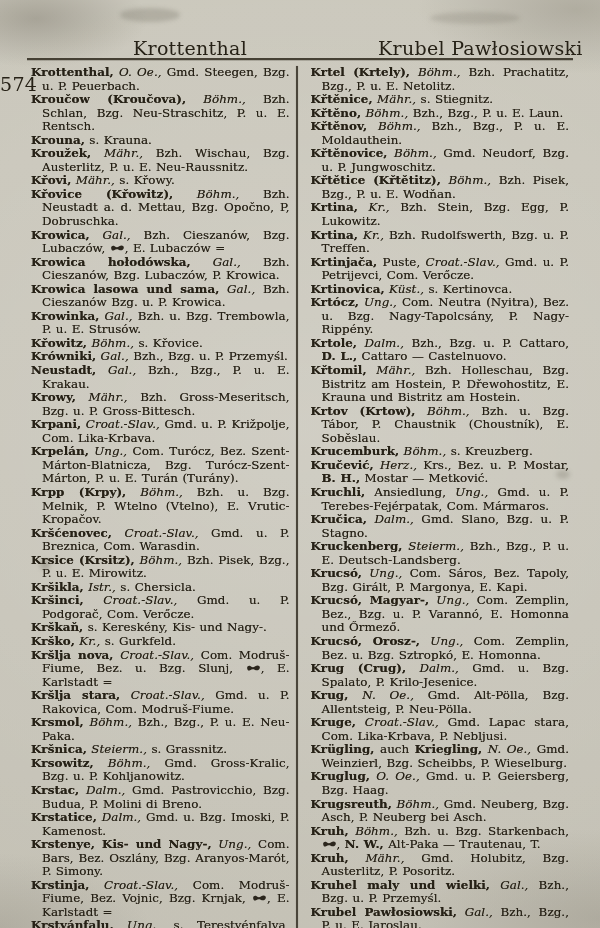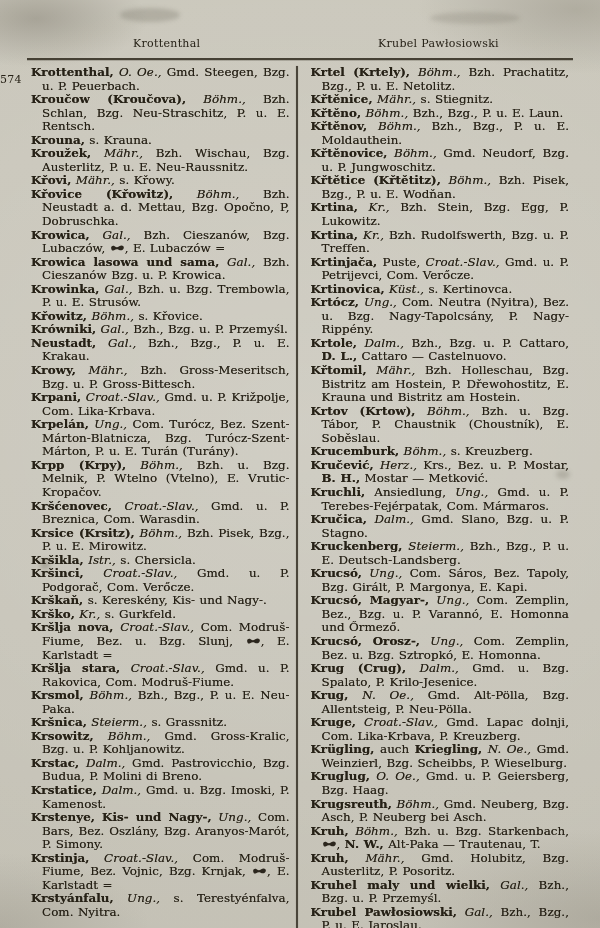--- a/index.html
+++ b/index.html
@@ -18,21 +18,21 @@
       radial-gradient(200px 100px at 0% 100%, rgba(110,105,92,.22), transparent 75%),
       radial-gradient(900px 760px at 50% 46%, rgba(255,255,255,.18), transparent 78%),
       linear-gradient(#c9c6ba,#c3c0b4);
   }
   .stain{position:absolute;border-radius:50%;pointer-events:none;filter:blur(2px);}
   .s1{left:120px;top:8px;width:60px;height:14px;background:rgba(100,95,82,.25);}
   .s2{left:430px;top:12px;width:90px;height:12px;background:rgba(100,95,82,.18);}
   .s3{left:40px;top:560px;width:10px;height:10px;background:rgba(90,85,72,.30);}
   .s4{left:556px;top:470px;width:14px;height:9px;background:rgba(90,85,72,.22);}
 
-  .header{position:absolute;top:37px;left:0;right:0;height:18px;font-size:11px;letter-spacing:.3px;}
+  .header{position:absolute;top:37px;left:0;right:0;height:18px;font-size:19px;letter-spacing:.3px;}
   .hdr-left{position:absolute;left:133px;top:0;}
   .hdr-num{position:absolute;left:0;right:0;top:0;text-align:left;margin-top:36px;}
   .hdr-right{position:absolute;left:378px;top:0;}
   .hrule{position:absolute;top:58px;left:27px;right:27px;height:2px;background:#454034;box-shadow:0 1px 0 rgba(69,64,52,.25);}
 
   .columns{position:absolute;top:66px;left:31px;width:538px;bottom:0;display:flex;}
   .col{width:262px;}
   .col-right{margin-left:13px;}
   .vrule{width:2px;background:#4a453a;margin-left:6px;flex:none;
          box-shadow:0 0 1px rgba(74,69,58,.6);}
@@ -74,20 +74,21 @@
     <div class="col" id="col0">
         <div class="entry"><span class="b">Krottenthal,</span><span class="i"> O. Oe.,</span><span class="r"> Gmd. Steegen, Bzg. u. P. Peuerbach.</span></div>
         <div class="entry"><span class="b">Kroučow (Kroučova),</span><span class="i"> Böhm.,</span><span class="r"> Bzh. Schlan, Bzg. Neu-Straschitz, P. u. E. Rentsch.</span></div>
         <div class="entry"><span class="b">Krouna,</span><span class="r"> s. Krauna.</span></div>
         <div class="entry"><span class="b">Kroužek,</span><span class="i"> Mähr.,</span><span class="r"> Bzh. Wischau, Bzg. Austerlitz, P. u. E. Neu-Raussnitz.</span></div>
         <div class="entry"><span class="b">Křovi,</span><span class="i"> Mähr.,</span><span class="r"> s. Křowy.</span></div>
         <div class="entry"><span class="b">Křovice (Křowitz),</span><span class="i"> Böhm.,</span><span class="r"> Bzh. Neustadt a. d. Mettau, Bzg. Opočno, P, Dobruschka.</span></div>
         <div class="entry"><span class="b">Krowica,</span><span class="i"> Gal.,</span><span class="r"> Bzh. Cieszanów, Bzg. Lubaczów, </span><span class="phwrap"><svg viewBox="0 0 26 14" aria-hidden="true">
               <path d="M2 8 C1 4 5 2 8 4 C11 6 13 6 16 4 C20 1 25 3 24 7 C23 11 19 12 15 10 C12 8.5 10 9 7 11 C4 12.5 2.5 11 2 8 Z"></path>
             </svg></span><span class="r">, E. Lubaczów =</span></div>
+        <div class="entry"><span class="b">Krowica hołodówska,</span><span class="i"> Gal.,</span><span class="r"> Bzh. Cieszanów, Bzg. Lubaczów, P. Krowica.</span></div>
         <div class="entry"><span class="b">Krowica lasowa und sama,</span><span class="i"> Gal.,</span><span class="r"> Bzh. Cieszanów Bzg. u. P. Krowica.</span></div>
         <div class="entry"><span class="b">Krowinka,</span><span class="i"> Gal.,</span><span class="r"> Bzh. u. Bzg. Trembowla, P. u. E. Strusów.</span></div>
         <div class="entry"><span class="b">Křowitz,</span><span class="i"> Böhm.,</span><span class="r"> s. Křovice.</span></div>
         <div class="entry"><span class="b">Krówniki,</span><span class="i"> Gal.,</span><span class="r"> Bzh., Bzg. u. P. Przemyśl.</span></div>
         <div class="entry"><span class="b">Neustadt,</span><span class="i"> Gal.,</span><span class="r"> Bzh., Bzg., P. u. E. Krakau.</span></div>
         <div class="entry"><span class="b">Krowy,</span><span class="i"> Mähr.,</span><span class="r"> Bzh. Gross-Meseritsch, Bzg. u. P. Gross-Bittesch.</span></div>
         <div class="entry"><span class="b">Krpani,</span><span class="i"> Croat.-Slav.,</span><span class="r"> Gmd. u. P. Križpolje, Com. Lika-Krbava.</span></div>
         <div class="entry"><span class="b">Krpelán,</span><span class="i"> Ung.,</span><span class="r"> Com. Turócz, Bez. Szent-Márton-Blatnicza, Bzg. Turócz-Szent-Márton, P. u. E. Turán (Turány).</span></div>
         <div class="entry"><span class="b">Krpp (Krpy),</span><span class="i"> Böhm.,</span><span class="r"> Bzh. u. Bzg. Melnik, P. Wtelno (Vtelno), E. Vrutic-Kropačov.</span></div>
         <div class="entry"><span class="b">Kršćenovec,</span><span class="i"> Croat.-Slav.,</span><span class="r"> Gmd. u. P. Breznica, Com. Warasdin.</span></div>
@@ -130,21 +131,21 @@
         <div class="entry"><span class="b">Krucemburk,</span><span class="i"> Böhm.,</span><span class="r"> s. Kreuzberg.</span></div>
         <div class="entry"><span class="b">Kručević,</span><span class="i"> Herz.,</span><span class="r"> Krs., Bez. u. P. Mostar, </span><span class="b">B. H.,</span><span class="r"> Mostar — Metković.</span></div>
         <div class="entry"><span class="b">Kruchli,</span><span class="r"> Ansiedlung,</span><span class="i"> Ung.,</span><span class="r"> Gmd. u. P. Terebes-Fejérpatak, Com. Mármaros.</span></div>
         <div class="entry"><span class="b">Kručica,</span><span class="i"> Dalm.,</span><span class="r"> Gmd. Slano, Bzg. u. P. Stagno.</span></div>
         <div class="entry"><span class="b">Kruckenberg,</span><span class="i"> Steierm.,</span><span class="r"> Bzh., Bzg., P. u. E. Deutsch-Landsberg.</span></div>
         <div class="entry"><span class="b">Krucsó,</span><span class="i"> Ung.,</span><span class="r"> Com. Sáros, Bez. Tapoly, Bzg. Girált, P. Margonya, E. Kapi.</span></div>
         <div class="entry"><span class="b">Krucsó, Magyar-,</span><span class="i"> Ung.,</span><span class="r"> Com. Zemplin, Bez., Bzg. u. P. Varannó, E. Homonna und Őrmező.</span></div>
         <div class="entry"><span class="b">Krucsó, Orosz-,</span><span class="i"> Ung.,</span><span class="r"> Com. Zemplin, Bez. u. Bzg. Sztropkó, E. Homonna.</span></div>
         <div class="entry"><span class="b">Krug (Crug),</span><span class="i"> Dalm.,</span><span class="r"> Gmd. u. Bzg. Spalato, P. Krilo-Jesenice.</span></div>
         <div class="entry"><span class="b">Krug,</span><span class="i"> N. Oe.,</span><span class="r"> Gmd. Alt-Pölla, Bzg. Allentsteig, P. Neu-Pölla.</span></div>
-        <div class="entry"><span class="b">Kruge,</span><span class="i"> Croat.-Slav.,</span><span class="r"> Gmd. Lapac dolnji, Com. Lika-Krbava, P. Kreuzberg.</span></div>
+        <div class="entry"><span class="b">Kruge,</span><span class="i"> Croat.-Slav.,</span><span class="r"> Gmd. Lapac stara, Com. Lika-Krbava, P. Nebljusi.</span></div>
         <div class="entry"><span class="b">Krügling,</span><span class="r"> auch </span><span class="b">Kriegling,</span><span class="i"> N. Oe.,</span><span class="r"> Gmd. Weinzierl, Bzg. Scheibbs, P. Wieselburg.</span></div>
         <div class="entry"><span class="b">Kruglug,</span><span class="i"> O. Oe.,</span><span class="r"> Gmd. u. P. Geiersberg, Bzg. Haag.</span></div>
         <div class="entry"><span class="b">Krugsreuth,</span><span class="i"> Böhm.,</span><span class="r"> Gmd. Neuberg, Bzg. Asch, P. Neuberg bei Asch.</span></div>
         <div class="entry"><span class="b">Kruh,</span><span class="i"> Böhm.,</span><span class="r"> Bzh. u. Bzg. Starkenbach, </span><span class="phwrap"><svg viewBox="0 0 26 14" aria-hidden="true">
               <path d="M2 8 C1 4 5 2 8 4 C11 6 13 6 16 4 C20 1 25 3 24 7 C23 11 19 12 15 10 C12 8.5 10 9 7 11 C4 12.5 2.5 11 2 8 Z"></path>
             </svg></span><span class="r">, </span><span class="b">N. W.,</span><span class="r"> Alt-Paka — Trautenau, T.</span></div>
         <div class="entry"><span class="b">Kruh,</span><span class="i"> Mähr.,</span><span class="r"> Gmd. Holubitz, Bzg. Austerlitz, P. Posoritz.</span></div>
         <div class="entry"><span class="b">Kruhel maly und wielki,</span><span class="i"> Gal.,</span><span class="r"> Bzh., Bzg. u. P. Przemyśl.</span></div>
         <div class="entry"><span class="b">Krubel Pawłosiowski,</span><span class="i"> Gal.,</span><span class="r"> Bzh., Bzg., P. u. E. Jaroslau.</span></div>
       </div>

